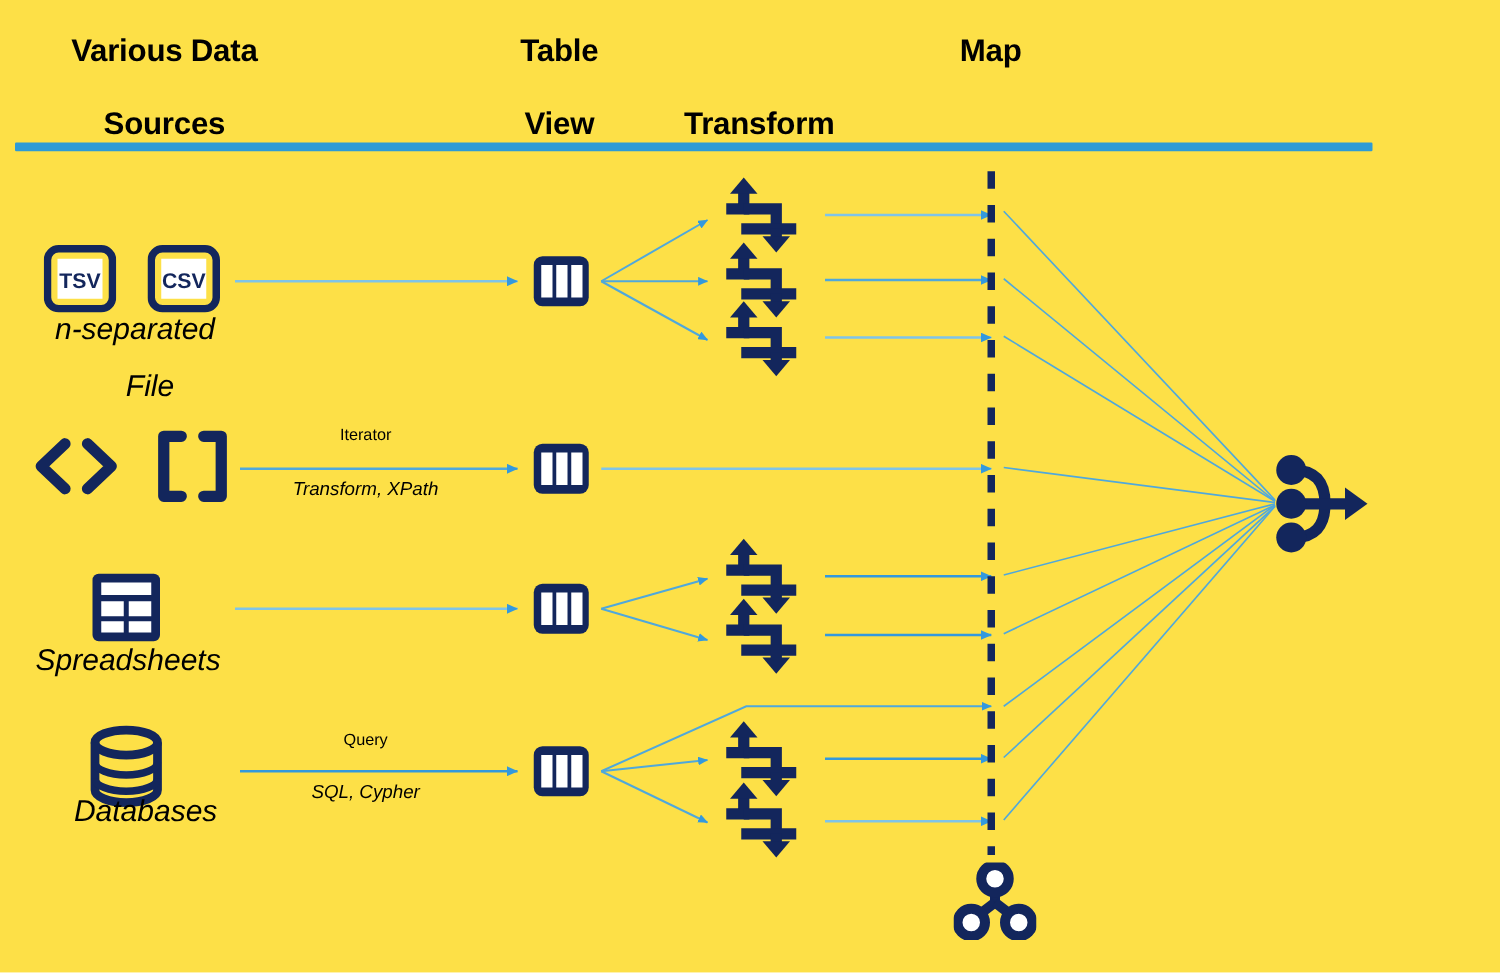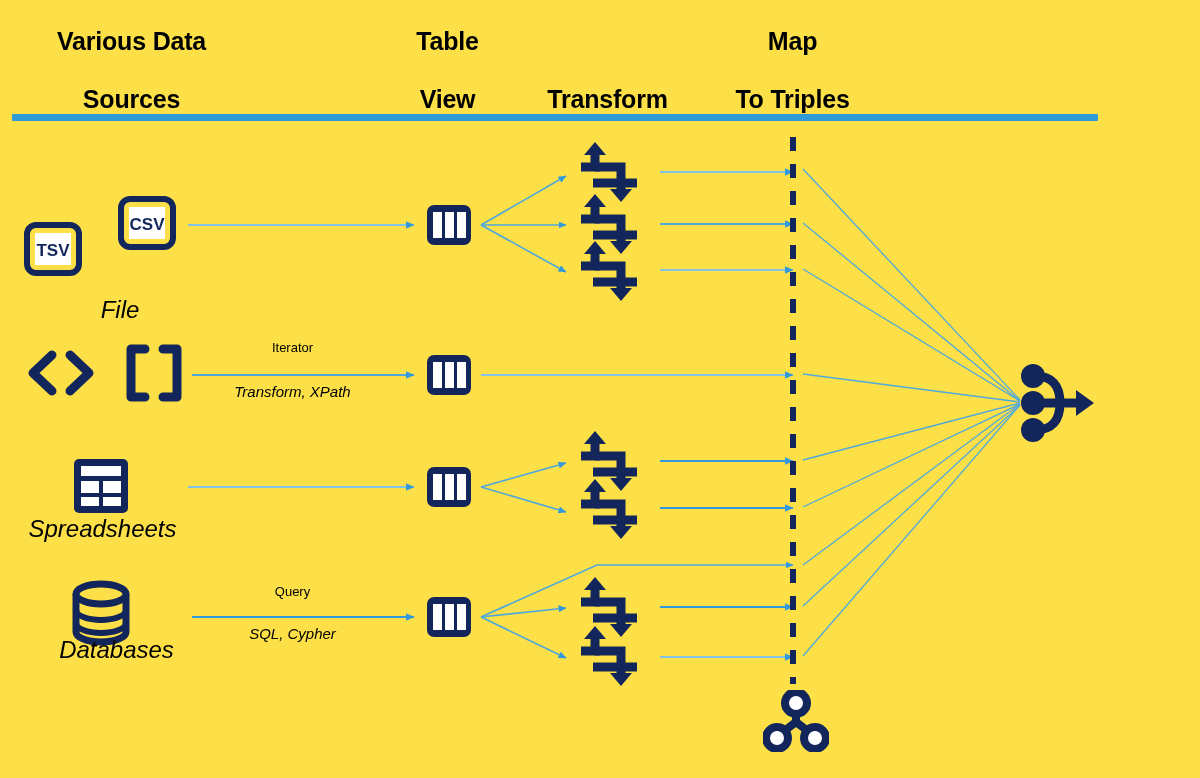--- a/index.html
+++ b/index.html
@@ -86,21 +86,20 @@
 
   <div class="hdr hdr-line1" style="left:14px;  width:235px;">Various Data</div>
   <div class="hdr hdr-line2" style="left:14px;  width:235px;">Sources</div>
 
   <div class="hdr hdr-line1" style="left:390px; width:115px;">Table</div>
   <div class="hdr hdr-line2" style="left:390px; width:115px;">View</div>
 
   <div class="hdr hdr-line1" style="left:700px; width:185px;">Map</div>
 
   <div class="hdr hdr-line2" style="left:520px; width:175px;">Transform</div>
-  <div class="hdr hdr-line2" style="left:700px; width:185px;">To Triples</div>
 
 
   <div id="rule"></div>
 
   <svg id="wires" width="1200" height="778" viewBox="0 0 1200 778">
     <defs>
       <marker id="ah" markerWidth="9" markerHeight="8" refX="8.5" refY="4" orient="auto" markerUnits="userSpaceOnUse">
         <path d="M0,0 L9,4 L0,8 Z" fill="#3399DD"></path>
       </marker>
       <marker id="ahl" markerWidth="9" markerHeight="8" refX="8.5" refY="4" orient="auto" markerUnits="userSpaceOnUse">
@@ -154,36 +153,37 @@
       <line x1="803" y1="269" x2="1020" y2="401" stroke="#4FA8DC" stroke-width="1.3"></line>
       <line x1="803" y1="374" x2="1020" y2="402" stroke="#4FA8DC" stroke-width="1.3"></line>
       <line x1="803" y1="460" x2="1020" y2="403" stroke="#4FA8DC" stroke-width="1.3"></line>
       <line x1="803" y1="507" x2="1020" y2="404" stroke="#4FA8DC" stroke-width="1.3"></line>
       <line x1="803" y1="565" x2="1020" y2="404" stroke="#4FA8DC" stroke-width="1.3"></line>
       <line x1="803" y1="606" x2="1020" y2="405" stroke="#4FA8DC" stroke-width="1.3"></line>
       <line x1="803" y1="656" x2="1020" y2="405" stroke="#4FA8DC" stroke-width="1.3"></line>
     </g>
   </svg>
 
-  <div class="icon-box" style="left:24px; top:196px;margin-top:26px;">
+  <div class="icon-box" style="left:35px; top:196px;">
     <svg width="58" height="54" viewBox="0 0 58 54">
       <rect x="3" y="3" width="52" height="48" rx="9" ry="9" fill="none" stroke="#13265C" stroke-width="6"></rect>
       <rect x="11" y="11" width="36" height="32" fill="#ffffff"></rect>
       <text x="29" y="34" text-anchor="middle" font-family="'Liberation Sans',sans-serif" font-size="17" font-weight="bold" fill="#13265C">TSV</text>
     </svg>
   </div>
 
   <div class="icon-box" style="left:118px; top:196px;">
     <svg width="58" height="54" viewBox="0 0 58 54">
       <rect x="3" y="3" width="52" height="48" rx="9" ry="9" fill="none" stroke="#13265C" stroke-width="6"></rect>
       <rect x="11" y="11" width="36" height="32" fill="#ffffff"></rect>
       <text x="29" y="34" text-anchor="middle" font-family="'Liberation Sans',sans-serif" font-size="17" font-weight="bold" fill="#13265C">CSV</text>
     </svg>
   </div>
 
+  <div class="src-label" style="left:8px; top:250px; width:200px;">n-separated</div>
   <div class="src-label" style="left:20px; top:296px; width:200px;">File</div>
 
   <div class="icon-box" style="left:26px; top:348px;">
     <svg width="70" height="50" viewBox="0 0 70 50">
       <polyline points="26,7 7,25 26,43" fill="none" stroke="#13265C" stroke-width="9" stroke-linecap="round" stroke-linejoin="round"></polyline>
       <polyline points="44,7 63,25 44,43" fill="none" stroke="#13265C" stroke-width="9" stroke-linecap="round" stroke-linejoin="round"></polyline>
     </svg>
   </div>
 
   <div class="icon-box" style="left:120px; top:344px;">

